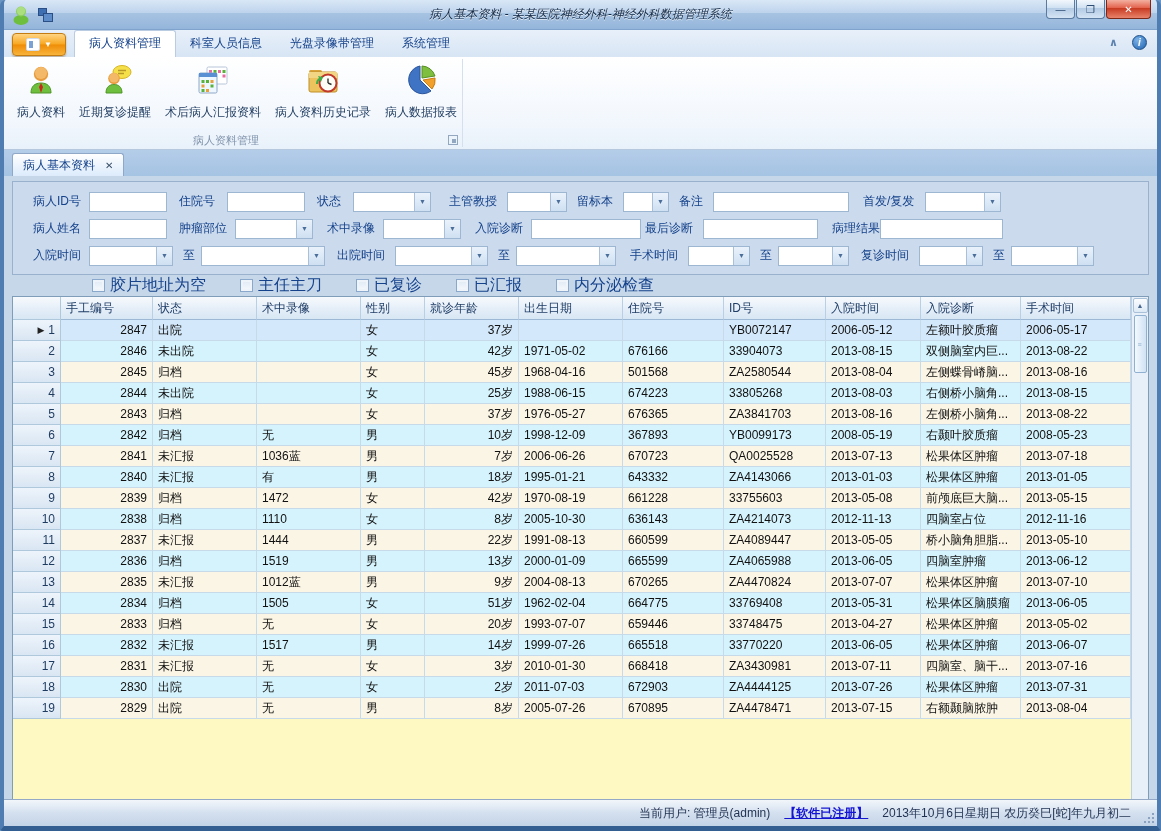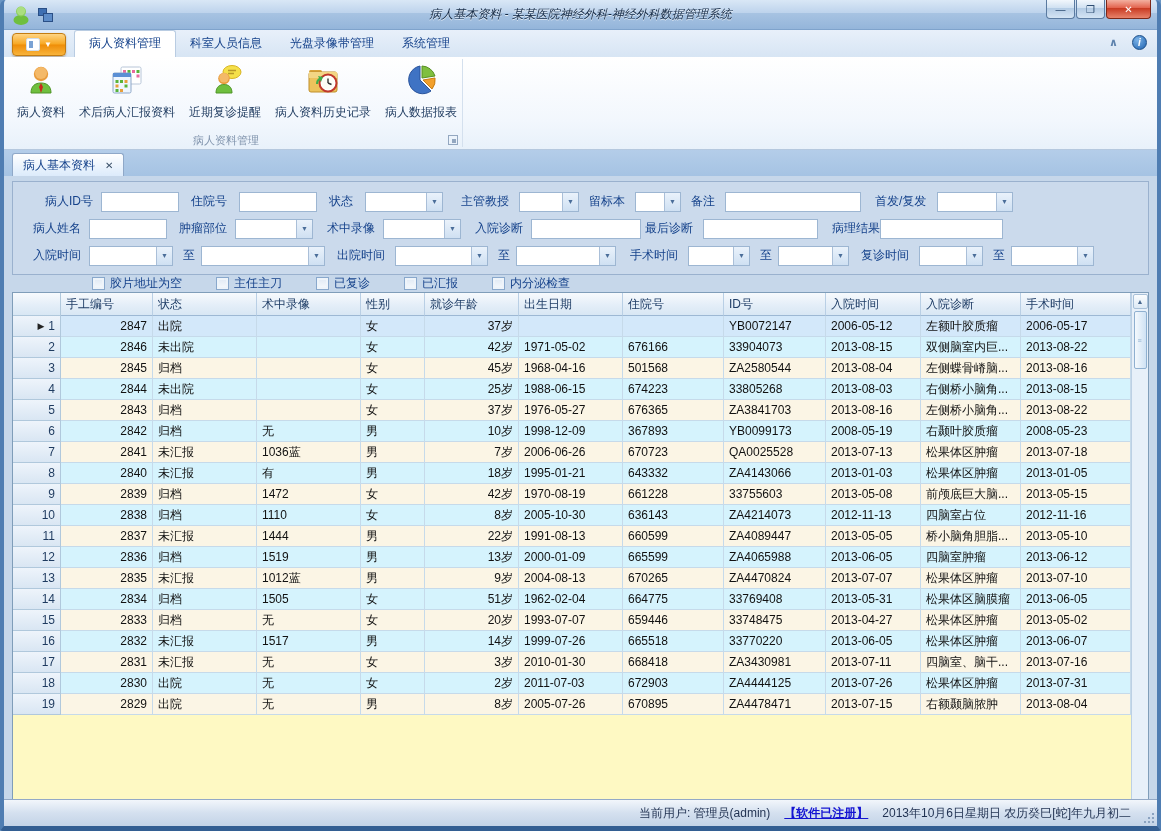--- a/index.html
+++ b/index.html
@@ -78,21 +78,21 @@
   .cmb { height:20px; background:#fff; border:1px solid #9db6d2; flex:0 0 auto; display:flex; }
   .cmb .sp { flex:1; }
   .cmb .arw { width:16px; border-left:1px solid #aabfd8; background:linear-gradient(#eaf2fb,#cfe0f2);
     display:flex; align-items:center; justify-content:center; font-size:7px; color:#4a6d99; }
 
   .controlrow { height:34px; display:flex; align-items:center; }
   .checks { display:flex; align-items:center; margin-left:80px; gap:34px; }
   .chk { display:flex; align-items:center; gap:5px; }
   .chk .box { width:13px; height:13px; border:1px solid #89a8cc; background:linear-gradient(#dfe9f4,#f7fafd);
     box-shadow:inset 0 0 0 2px #eef4fa; }
-  .chk .clabel { font-size:12px; color:#15428b; }
+  .chk .clabel { font-size:16px; color:#15428b; }
   .actions { margin-left:auto; display:flex; gap:9px; padding-right:4px; }
   .btn { height:24px; border:1px solid #89a6c6; border-radius:3px; font-size:12px; color:#1f3d66;
     background:linear-gradient(#fdfeff,#e7f0f9 45%,#d4e4f3 46%,#e3eefa); display:flex; align-items:center;
     justify-content:center; box-shadow:0 1px 1px rgba(90,120,160,.25); }
 
   
   .gridwrap { position:relative; height:560px; flex:0 0 auto; border:1px solid #7f9db9; background:#fef9c3; }
   .gridinner { position:absolute; left:0; top:0; right:17px; bottom:16px; overflow:hidden; }
   .grow { display:flex; height:21px; }
   .grow.hdr { height:23px; }
@@ -196,20 +196,34 @@
     <div class="rbtns" id="rbtns">
         <div class="rbtn">
           <span><svg viewBox="0 0 34 34" width="34" height="34">
               <path d="M7 30c0-7 4-10 10-10s10 3 10 10z" fill="#6fbf3e"></path>
               <path d="M7 30c0-7 4-10 10-10s10 3 10 10z" fill="none" stroke="#4e9526"></path>
               <path d="M17 20l-2 4 2 6 2-6z" fill="#c92a1c"></path>
               <circle cx="17" cy="11" r="7.2" fill="#e89b3c"></circle>
               <circle cx="17" cy="10" r="6" fill="#f4b968"></circle>
             </svg></span>
           <span class="cap">病人资料</span>
+        </div>
+        <div class="rbtn">
+          <span><svg viewBox="0 0 34 34" width="34" height="34">
+              <ellipse cx="24" cy="9" rx="9" ry="6.5" fill="#f5e04a" stroke="#d8b525"></ellipse>
+              <path d="M18 13l-3 5 7-3z" fill="#f5e04a"></path>
+              <g stroke="#b9982a" stroke-width="1.3">
+                <line x1="20" y1="7.5" x2="28" y2="7.5"></line>
+                <line x1="20" y1="10.5" x2="26" y2="10.5"></line>
+              </g>
+              <path d="M8 30c0-6 3.5-8.5 8-8.5s8 2.5 8 8.5z" fill="#6fbf3e" stroke="#4e9526"></path>
+              <circle cx="16" cy="15.5" r="5.8" fill="#e89b3c"></circle>
+              <circle cx="16" cy="14.8" r="4.8" fill="#f4b968"></circle>
+            </svg></span>
+          <span class="cap">近期复诊提醒</span>
         </div>
         <div class="rbtn">
           <span><svg viewBox="0 0 34 34" width="34" height="34">
               <rect x="11" y="4" width="20" height="17" rx="1.5" fill="#fff" stroke="#b8c6d8"></rect>
               <g fill="#e86aa0">
                 <rect x="13" y="7" width="3" height="3"></rect>
                 <rect x="22" y="7" width="3" height="3"></rect>
                 <rect x="26.5" y="11.5" width="3" height="3"></rect>
               </g>
               <g fill="#59b33a">
@@ -228,34 +242,20 @@
               <g fill="#e8a03c">
                 <rect x="14.5" y="17" width="3" height="3"></rect>
                 <rect x="5.5" y="21.5" width="3" height="3"></rect>
                 <rect x="10" y="26" width="3" height="3"></rect>
               </g>
             </svg></span>
           <span class="cap">术后病人汇报资料</span>
         </div>
         <div class="rbtn">
           <span><svg viewBox="0 0 34 34" width="34" height="34">
-              <ellipse cx="24" cy="9" rx="9" ry="6.5" fill="#f5e04a" stroke="#d8b525"></ellipse>
-              <path d="M18 13l-3 5 7-3z" fill="#f5e04a"></path>
-              <g stroke="#b9982a" stroke-width="1.3">
-                <line x1="20" y1="7.5" x2="28" y2="7.5"></line>
-                <line x1="20" y1="10.5" x2="26" y2="10.5"></line>
-              </g>
-              <path d="M8 30c0-6 3.5-8.5 8-8.5s8 2.5 8 8.5z" fill="#6fbf3e" stroke="#4e9526"></path>
-              <circle cx="16" cy="15.5" r="5.8" fill="#e89b3c"></circle>
-              <circle cx="16" cy="14.8" r="4.8" fill="#f4b968"></circle>
-            </svg></span>
-          <span class="cap">近期复诊提醒</span>
-        </div>
-        <div class="rbtn">
-          <span><svg viewBox="0 0 34 34" width="34" height="34">
               <rect x="3" y="7" width="13" height="6" rx="1.5" fill="#d9a43c"></rect>
               <rect x="3" y="9" width="28" height="20" rx="2" fill="#ecc35c" stroke="#c08f2a"></rect>
               <rect x="3" y="9" width="28" height="6" fill="#f3d684"></rect>
               <circle cx="22" cy="20" r="8.5" fill="#fff" stroke="#c0392b" stroke-width="2"></circle>
               <circle cx="22" cy="20" r="6.5" fill="#fdfdf5"></circle>
               <line x1="22" y1="20" x2="22" y2="15.5" stroke="#333" stroke-width="1.4"></line>
               <line x1="22" y1="20" x2="25.5" y2="21.5" stroke="#333" stroke-width="1.4"></line>
               <path d="M10 21a7 7 0 0 1 3-6l-1-2 5 1-2 5-1-2a5 5 0 0 0-2 4z" fill="#3fae49"></path>
             </svg></span>
           <span class="cap">病人资料历史记录</span>
@@ -280,21 +280,21 @@
     <div class="doctabs">
       <div class="doctab">
         <span class="dlabel">病人基本资料</span>
         <span class="dclose">✕</span>
       </div>
     </div>
 
     <div class="panel">
       <div class="filterbox">
         <div class="frow" id="frow1">
-            <span class="lbl" style="width: 56px; margin-left: 12px;">病人ID号</span>
+            <span class="lbl" style="width: 56px;">病人ID号</span>
             <input class="txt" style="width: 78px; margin-right: 12px;">
             <span class="lbl" style="width: 48px;">住院号</span>
             <input class="txt" style="width: 78px; margin-right: 12px;">
             <span class="lbl" style="width: 36px;">状态</span>
             <div class="cmb" style="width: 78px; margin-right: 18px;">
               <span class="sp"></span>
               <span class="arw">▼</span>
             </div>
             <span class="lbl" style="width: 58px;">主管教授</span>
             <div class="cmb" style="width: 60px; margin-right: 10px;">

